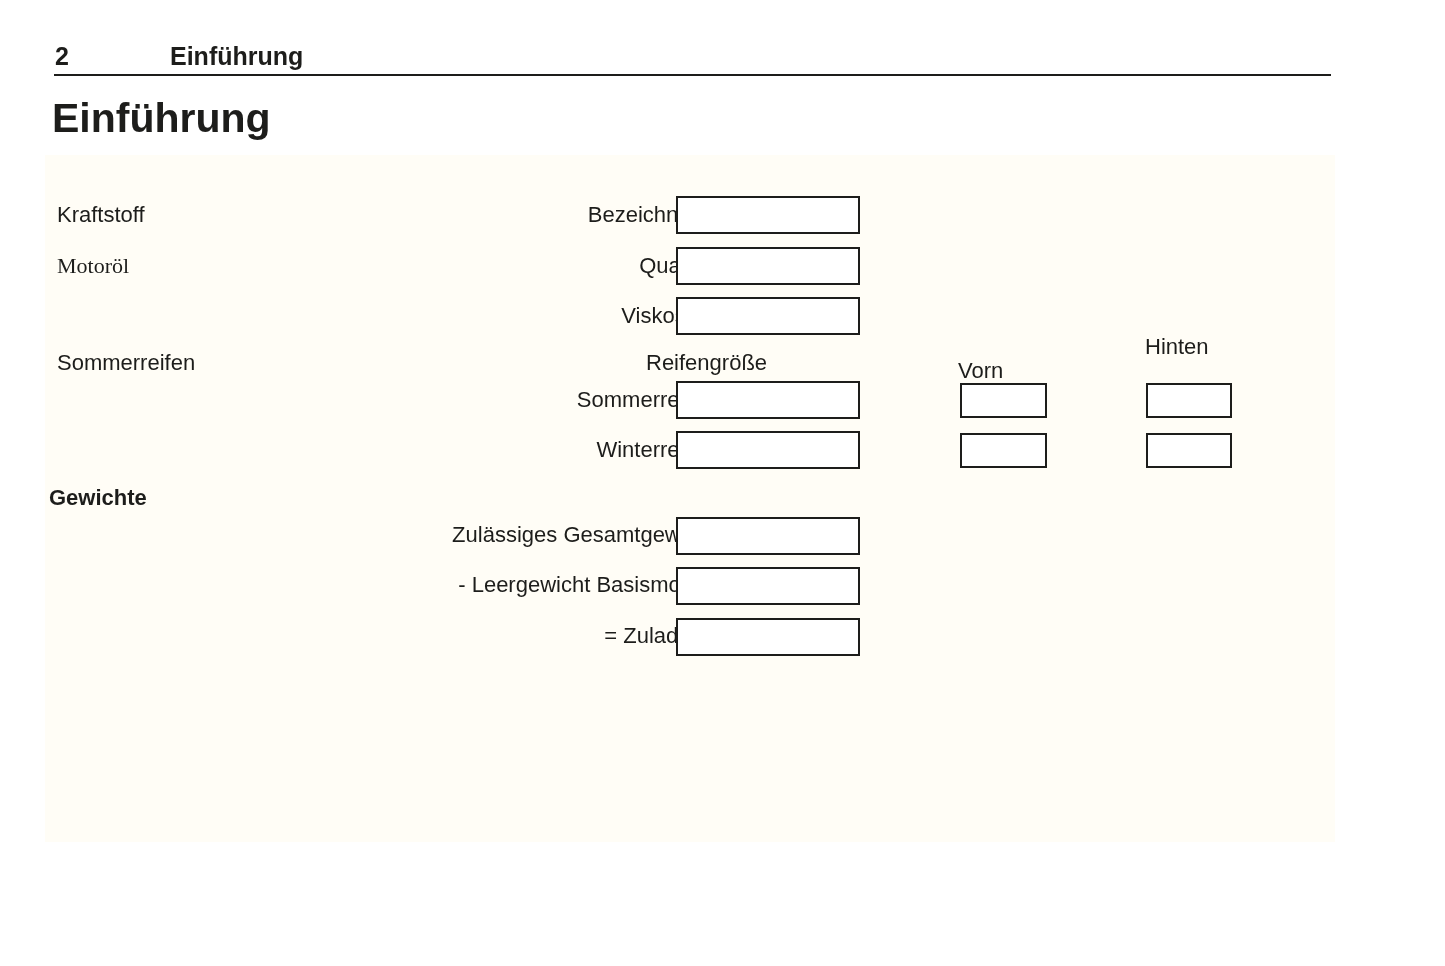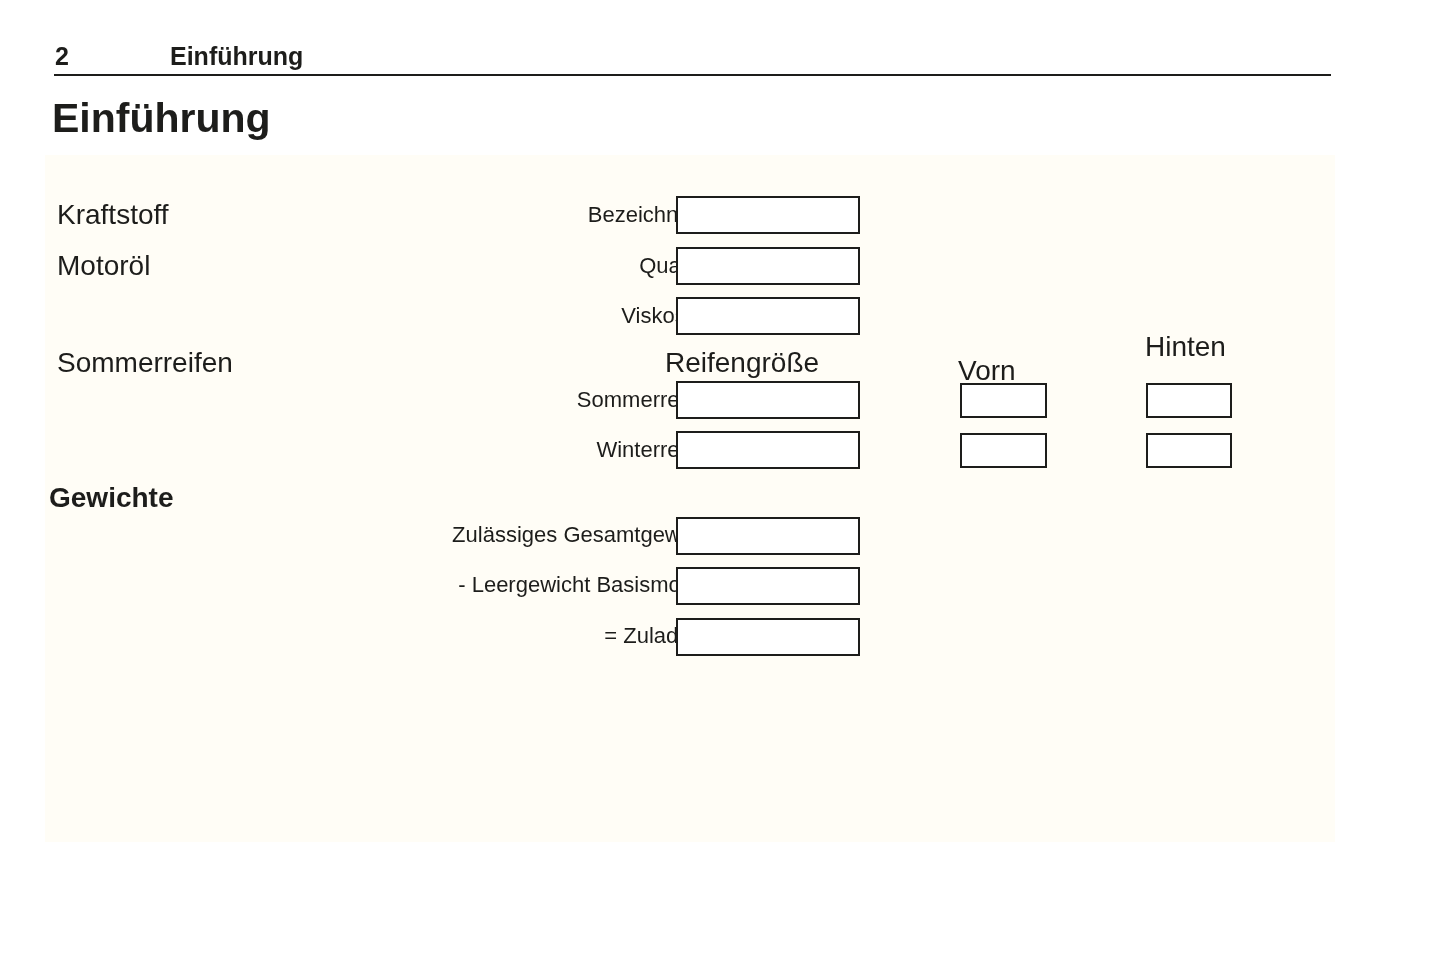--- a/index.html
+++ b/index.html
@@ -39,21 +39,21 @@
 
   
   .panel {
     left: 45px; top: 155px;
     width: 1290px; height: 687px;
     background: #fffdf6;
   }
 
   .lbl {
     position: absolute;
-    font-size: 28px;
+    font-size: 22px;
     line-height: 26px;
     white-space: nowrap;
   }
   .lbl-right {
     position: absolute;
     left: 250px; width: 420px;
     text-align: right;
     font-size: 22px;
     line-height: 26px;
     white-space: nowrap;
@@ -84,33 +84,33 @@
 
   <div class="abs hdr-num">2</div>
   <div class="abs hdr-chapter">Einführung</div>
   <div class="abs hdr-rule"></div>
 
   <h1 class="abs page-title">Einführung</h1>
 
   <div class="abs panel">
 
     <div class="lbl" style="left:12px; top:47px;">Kraftstoff</div>
-    <div class="lbl" style="left:12px; top:98px;">Motoröl</div>
+    <div class="lbl" style="left:12px; top:98px;font-family:Liberation Serif, serif;">Motoröl</div>
     <div class="lbl" style="left:12px; top:195px;">Sommerreifen</div>
     <div class="lbl" style="left:4px; top:330px;font-weight:bold;">Gewichte</div>
 
     <div class="lbl-right" style="top:47px;">Bezeichnung</div>
     <div class="lbl-right" style="top:98px;">Qualität</div>
     <div class="lbl-right" style="top:148px;">Viskosität</div>
 
     <input class="fbox" style="left: 631px; top: 41px;" value="">
     <input class="fbox" style="left: 631px; top: 92px;" value="">
     <input class="fbox" style="left: 631px; top: 142px;" value="">
 
-    <div class="lbl" style="left:620px; top:195px;">Reifengröße</div>
+    <div class="lbl" style="left:601px; top:195px;">Reifengröße</div>
     <div class="lbl" style="left:913px; top:203px;">Vorn</div>
     <div class="lbl" style="left:1100px; top:179px;">Hinten</div>
 
     <div class="lbl-right" style="top:232px;">Sommerreifen</div>
     <input class="fbox" style="left: 631px; top: 226px;" value="">
     <input class="fbox fbox-sm" style="left: 915px; top: 228px;" value="">
     <input class="fbox fbox-sm2" style="left: 1101px; top: 228px;" value="">
 
     <div class="lbl-right" style="top:282px;">Winterreifen</div>
     <input class="fbox" style="left: 631px; top: 276px;" value="">

